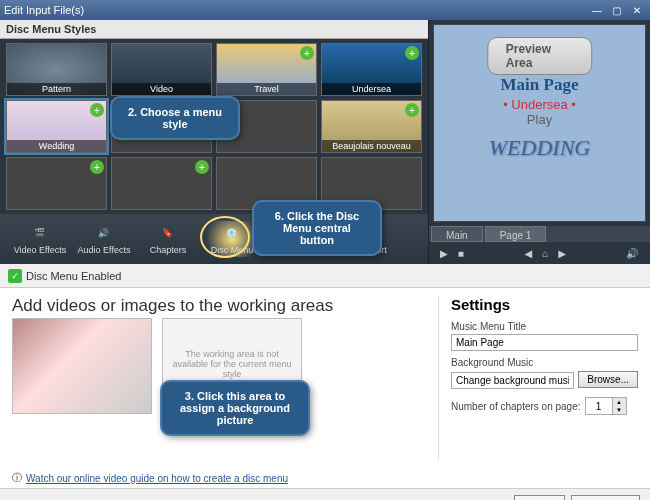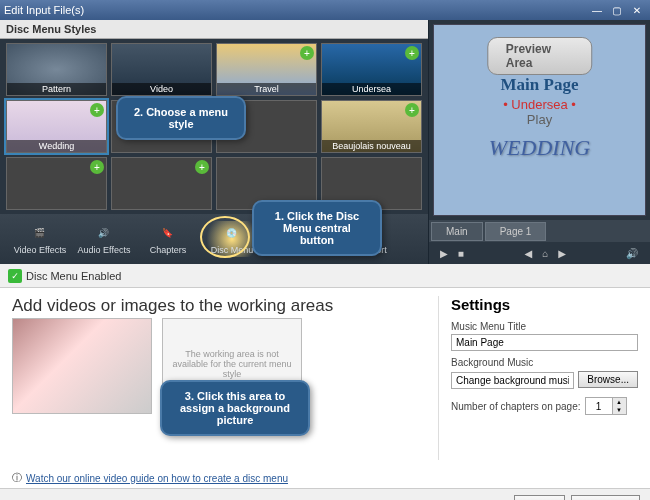--- a/index.html
+++ b/index.html
@@ -21,21 +21,21 @@
 .tbitem.hl{background:radial-gradient(circle,#ffe080 0%,rgba(255,224,128,0) 70%)}
 .hl-ring{position:absolute;border:2px solid #ffe080;border-radius:50%}
 .previewpanel{flex:1;display:flex;flex-direction:column;border-left:1px solid #1a2530}
 .pvarea{flex:1;background:#9bb8d8;position:relative;margin:4px;border:1px solid #445}
 .pvtag{position:absolute;top:12px;left:50%;transform:translateX(-50%);background:linear-gradient(#e8e8e8,#c8c8c8);border:1px solid #888;border-radius:10px;padding:4px 18px;font-size:12px;font-weight:bold;color:#555}
 .pvcontent{position:absolute;top:50px;left:0;right:0;text-align:center}
 .pvmain{font-family:Georgia,serif;font-size:17px;color:#205080;font-weight:bold}
 .pvchap{color:#d03030;font-size:13px;margin-top:2px}
 .pvplay{color:#606060;font-size:13px}
 .pvwed{font-family:Georgia,serif;font-size:22px;color:#4060a0;margin-top:8px;font-style:italic;text-shadow:1px 1px 2px rgba(0,0,0,0.3)}
-.pvtabs{height:22px;background:#3a4550;display:flex;align-items:center;font-size:10px;color:#ccc}
+.pvtabs{height:16px;background:#3a4550;display:flex;font-size:10px;color:#ccc}
 .pvtab{padding:3px 14px;background:#5a6570;margin-left:2px;border:1px solid #6a7580;cursor:pointer}
 .pvtab.act{background:#4a5560}
 .pvctrl{height:22px;background:#2a3540;display:flex;align-items:center;padding:0 6px;color:#ccc;font-size:10px}
 .pvctrl .sp{flex:1}
 .pvctrl span{margin:0 5px;cursor:pointer}
 .statusbar{height:24px;background:#f0f0f0;border-bottom:1px solid #ccc;display:flex;align-items:center;padding:0 8px;font-size:11px;color:#333}
 .checkicon{width:14px;height:14px;background:#3aba3a;color:#fff;display:inline-flex;align-items:center;justify-content:center;font-size:9px;margin-right:4px;border-radius:2px}
 .lower{display:flex;padding:8px 12px;height:180px}
 .lmain{flex:1;padding-right:12px}
 .lmain h2{font-size:17px;font-weight:normal;color:#333;margin-bottom:2px}
@@ -54,21 +54,21 @@
 .spinner{width:42px;display:flex;border:1px solid #aaa}
 .spinner input{width:26px;border:none;font-size:10px;text-align:center}
 .spinbtns{display:flex;flex-direction:column;width:14px}
 .spinbtns div{height:8px;font-size:6px;background:#e8e8e8;border-left:1px solid #aaa;display:flex;align-items:center;justify-content:center;cursor:pointer}
 .infobar{height:20px;padding:0 12px;display:flex;align-items:center;font-size:10px;color:#333}
 .infobar a{color:#2a5a9a;text-decoration:underline;cursor:pointer}
 .footer{height:32px;border-top:1px solid #ccc;display:flex;align-items:center;justify-content:flex-end;padding:0 10px;gap:6px;background:#f0f0f0}
 .footer .sbtn{padding:3px 18px}
 .callout{position:absolute;background:#2a5a88;color:#fff;border:2px solid #4a7aa8;border-radius:10px;padding:8px 12px;font-size:11px;font-weight:bold;text-align:center;box-shadow:2px 2px 6px rgba(0,0,0,0.4);z-index:10}
 .callout.c1{top:200px;left:252px;width:130px}
-.callout.c2{top:96px;left:116px;width:130px}
+.callout.c2{top:96px;left:110px;width:130px}
 .callout.c3{top:380px;left:160px;width:150px}
 .styleitem .thumb{width:100%;height:100%}
 .th-video{background:linear-gradient(#456,#234)}
 .th-pattern{background:radial-gradient(#789,#456)}
 .th-travel{background:linear-gradient(#e8c878,#88a8d8)}
 .th-under{background:linear-gradient(#2868a8,#083858)}
 .th-wed{background:linear-gradient(#e8d8e8,#c8b8d8)}
 .th-bj{background:linear-gradient(#d8c890,#a89860)}
 .th-x{background:#444}
 </style>
@@ -232,15 +232,15 @@
 <div class="infobar">
   <span style="margin-right:4px">ⓘ</span>
   <a>Watch our online video guide on how to create a disc menu</a>
 </div>
 
 <div class="footer">
   <button class="sbtn">Ok</button>
   <button class="sbtn">Cancel</button>
 </div>
 
-<div class="callout c1">1. Click the Disc Menu central button</div>
+<div class="callout c1">6. Click the Disc Menu central button</div>
 <div class="callout c2">2. Choose a menu style</div>
 <div class="callout c3">3. Click this area to assign a background picture</div>
 
 </body></html>

